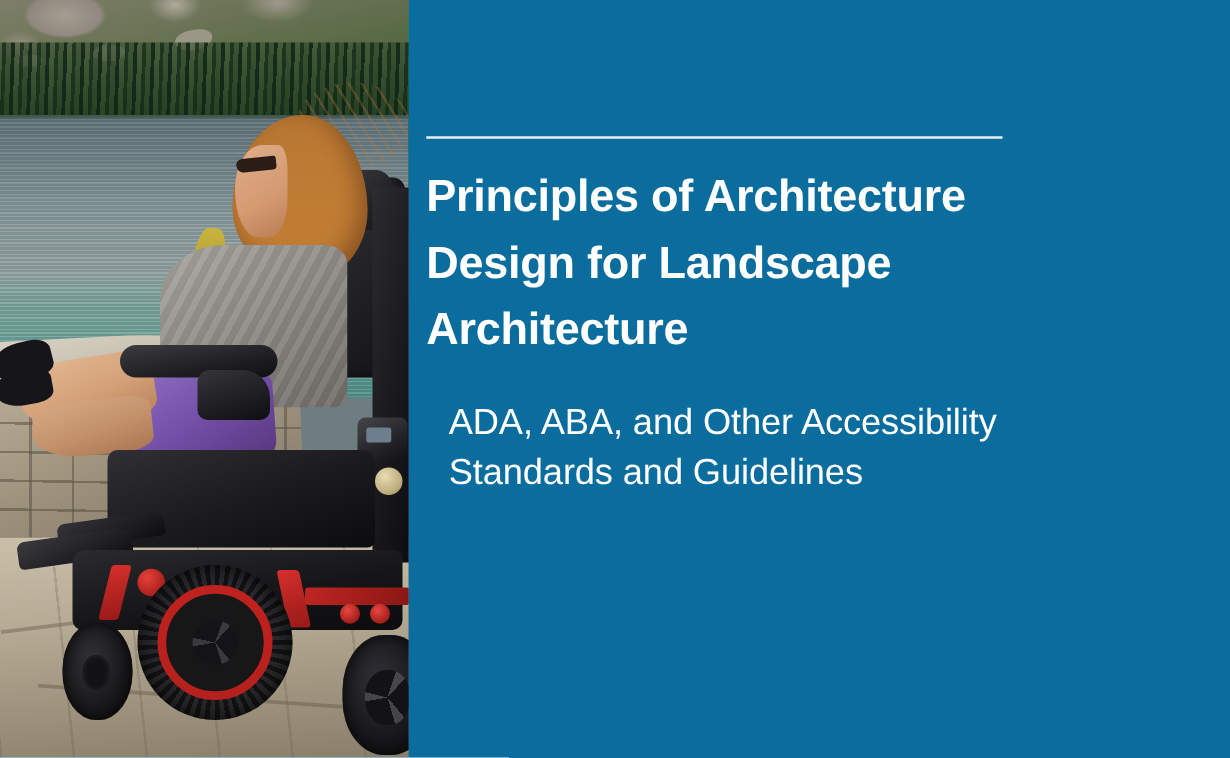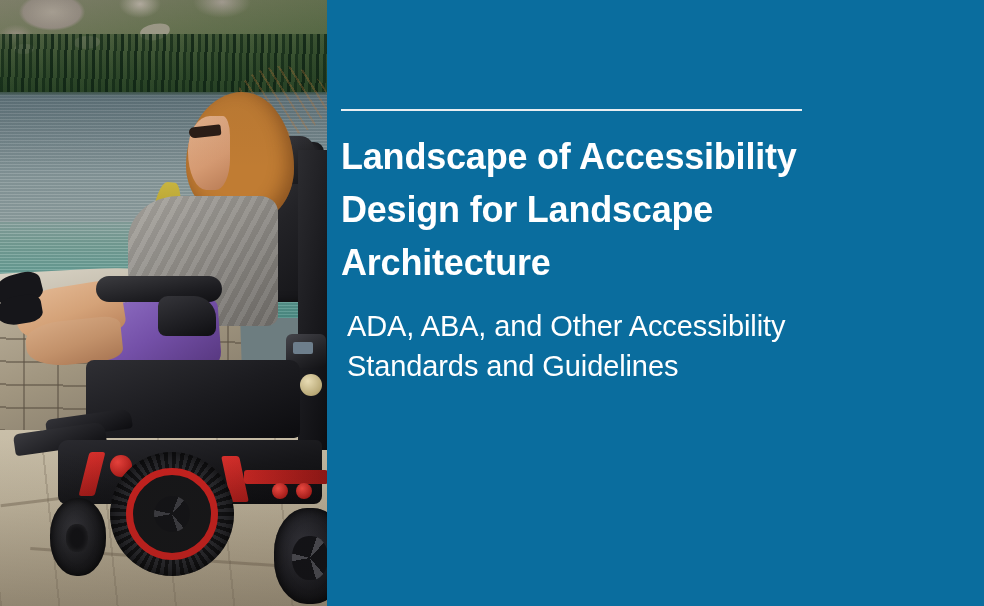--- a/index.html
+++ b/index.html
@@ -553,21 +553,21 @@
     font-weight: bold;
     line-height: 53px;
     letter-spacing: -0.2px;
   }
 
   #subtitle {
     position: absolute;
     left: 14px;
     top: 300px;
     width: 560px;
-    margin: 6px;
+    margin: 18px;
     color: #ffffff;
     font-family: "Liberation Sans", sans-serif;
     font-size: 29px;
     font-weight: normal;
     line-height: 40px;
     letter-spacing: -0.1px;
   }
 </style>
 </head>
 <body>
@@ -623,17 +623,17 @@
 
     <div class="wheel-caster"></div>
     <div class="wheel-main"></div>
     <div class="wheel-rear"></div>
 
     <div class="photo-grade"></div>
   </div>
 
   <div id="panel">
     <div id="rule"></div>
-    <h1 id="title">Landscape of Accessibility Design for Landscape Architecture</h1>
+    <h1 id="title">Principles of Architecture Design for Landscape Architecture</h1>
     <p id="subtitle">ADA, ABA, and Other Accessibility Standards and Guidelines</p>
   </div>
 
 </div>
 
 </body></html>

